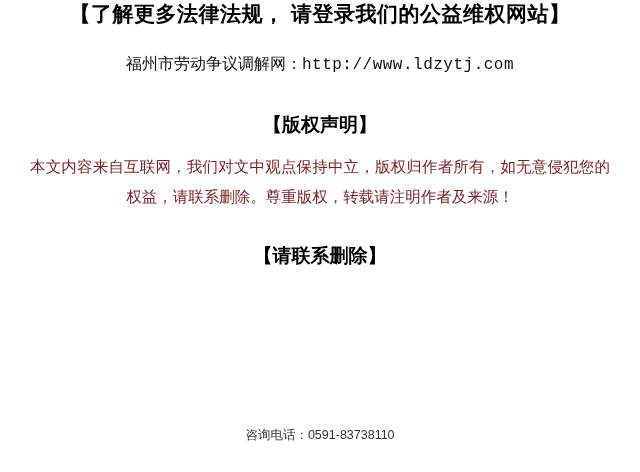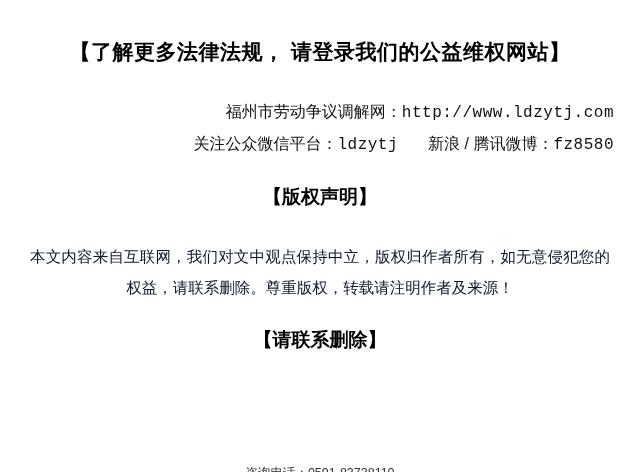--- a/index.html
+++ b/index.html
@@ -21,59 +21,58 @@
     position: relative;
     box-sizing: border-box;
     padding: 0 26px;
   }
 
   .headline {
     text-align: center;
     font-weight: bold;
     font-size: 21px;
     letter-spacing: 0.5px;
-    margin-top: 38px;
     line-height: 1.3;
     color: #000;
   }
 
   .contact-block {
-    text-align: right;
-    margin-top: 32px;
+    text-align: center;
+    margin-top: 22px;
     font-size: 16px;
     line-height: 1.85;
     color: #111;
   }
   .contact-line {
     white-space: nowrap;
   }
   .mono {
     font-family: "Liberation Mono", monospace;
     letter-spacing: 0.5px;
   }
   .gap-wide {
     display: inline-block;
     width: 30px;
   }
 
   .section-title {
     text-align: center;
     font-weight: bold;
     font-size: 19px;
-    margin-top: 24px;
+    margin-top: 31px;
     color: #000;
   }
 
   .body-text {
-    margin-top: 32px;
+    margin-top: 14px;
     font-size: 15.5px;
     line-height: 1.95;
     text-align: justify;
     text-align-last: center;
-    color: #0f172a;
+    color: #7f1d1d;
     padding: 0 4px;
   }
 
   .footer-phone {
     position: absolute;
     left: 0;
     right: 0;
     bottom: 28px;
     text-align: center;
     font-size: 12.5px;
@@ -96,23 +95,20 @@
 <body>
 
 <div class="page">
 
   <div class="headline">【了解更多法律法规， 请登录我们的公益维权网站】</div>
 
   <div class="contact-block">
     <div class="contact-line">
       <span>福州市劳动争议调解网：</span><span class="mono">http://www.ldzytj.com</span>
     </div>
-    <div class="contact-line">
-      <span>关注公众微信平台：</span><span class="mono">ldzytj</span><span class="gap-wide"></span><span>新浪 / 腾讯微博：</span><span class="mono">fz8580</span>
-    </div>
   </div>
 
   <div class="section-title">【版权声明】</div>
   <div class="body-text">本文内容来自互联网，我们对文中观点保持中立，版权归作者所有，如无意侵犯您的权益，请联系删除。尊重版权，转载请注明作者及来源！</div>
 
   <div class="section-title">【请联系删除】</div>
 
   <div class="footer-phone">咨询电话：0591-83738110</div>
 
   <div class="badge">

